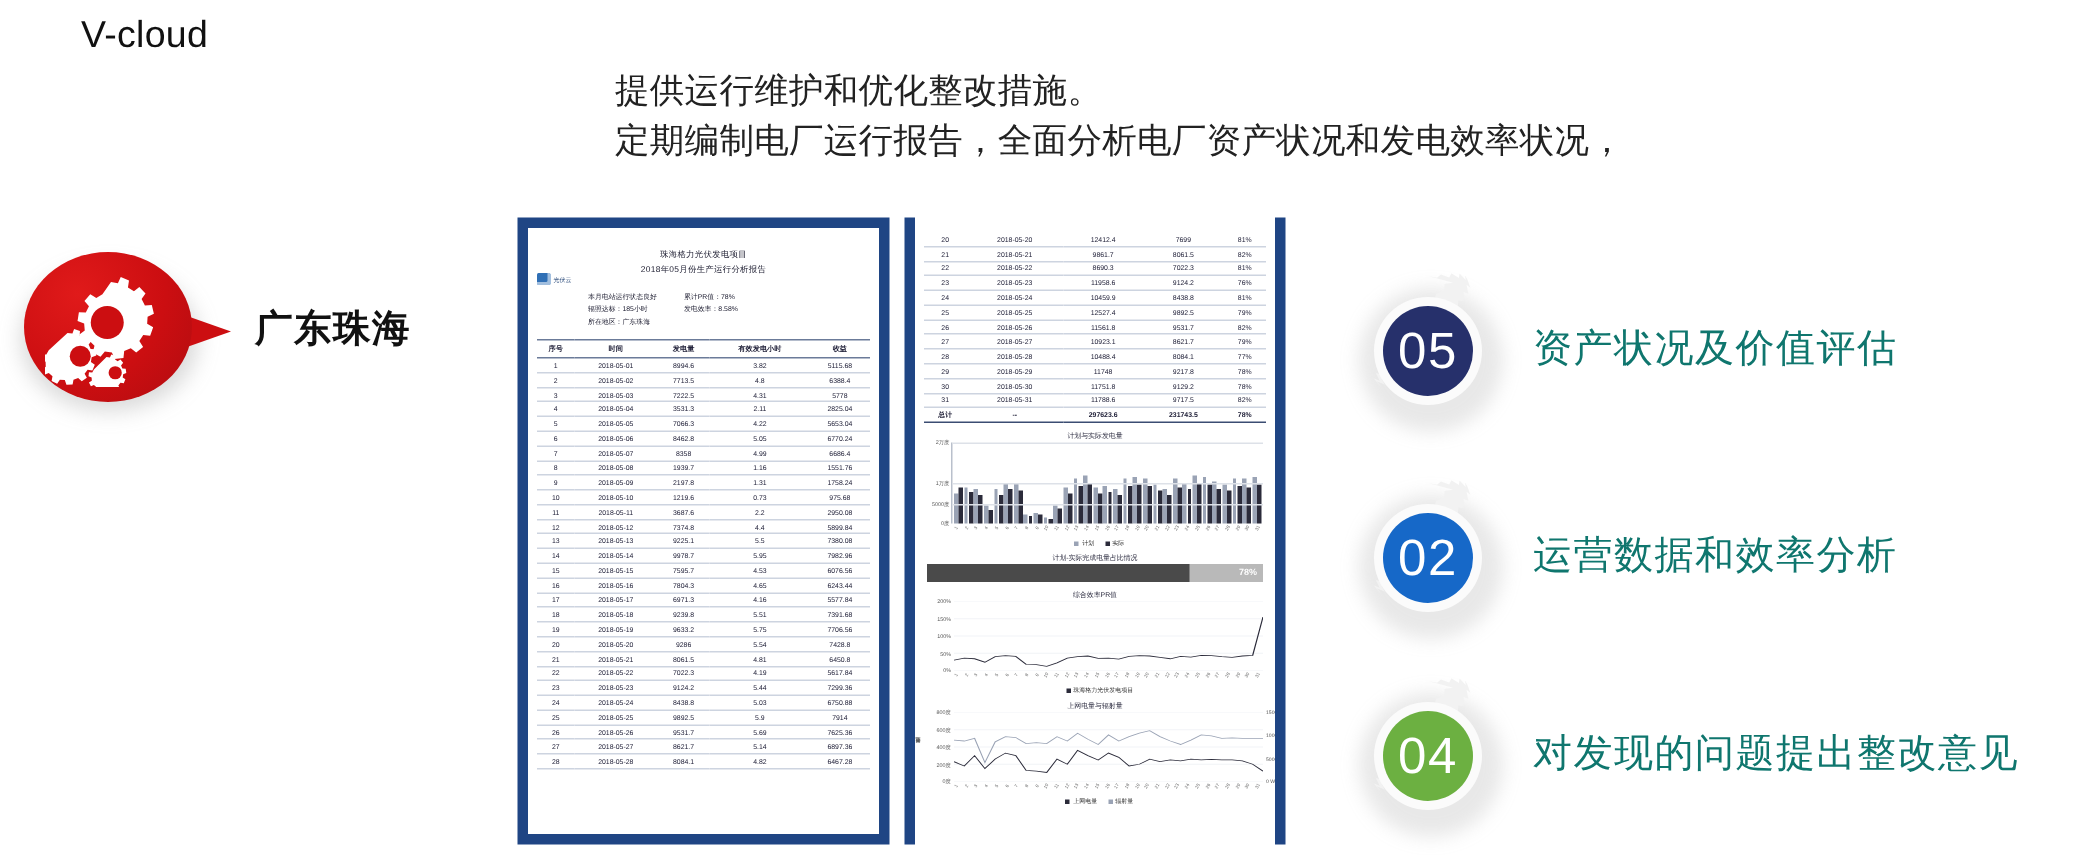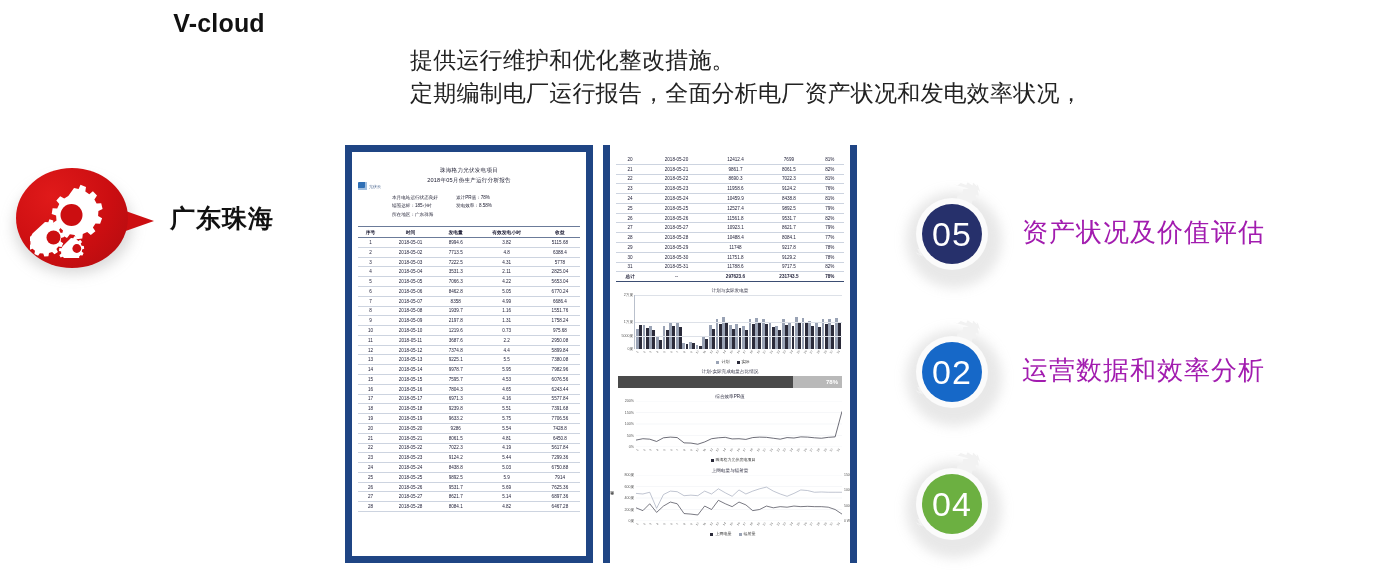--- a/index.html
+++ b/index.html
@@ -8,21 +8,21 @@
     width: 1393px; height: 578px;
     background: #ffffff;
     font-family: "Liberation Sans", "DejaVu Sans", sans-serif;
     overflow: hidden;
   }
   .slide { position: relative; width: 1393px; height: 578px; background: #fff; }
 
   
   .brand {
     position: absolute; left: 54px; top: 8px; width: 330px;
-    font-weight: bold; color: #111; line-height: 1.22; text-align: center;
+    font-weight: normal; color: #111; line-height: 1.22;
   }
   .brand-en { font-size: 25px; letter-spacing: .2px; }
   .brand-cn { font-size: 25px; letter-spacing: .5px; }
 
   .lead {
     position: absolute; left: 410px; top: 44px; width: 830px;
     font-size: 23px; color: #222; line-height: 1.45; letter-spacing: .2px;
   }
   .lead div { white-space: nowrap; }
 
@@ -149,21 +149,21 @@
     border-radius: 50%; background: rgba(150,150,150,.22); filter: blur(6px);
   }
   .gear-wrap svg { position: absolute; left: 0; top: 0; }
   .gnum {
     position: absolute; left: 0; top: 0; width: 104px; height: 104px;
     display: flex; align-items: center; justify-content: center;
     font-size: 34px; color: #fff; letter-spacing: 1px; font-weight: normal;
   }
   .ftext {
     position: absolute; left: 122px; top: 50%; transform: translateY(-50%);
-    font-size: 26px; color: #a21caf; white-space: nowrap; letter-spacing: 1px;
+    font-size: 26px; color: #0f766e; white-space: nowrap; letter-spacing: 1px;
   }
 </style>
 </head>
 <body>
 
 <div class="slide">
 
   <div class="brand">
     <div class="brand-en">V-cloud</div>
   </div>
@@ -874,15 +874,16 @@
   <div class="feature f3">
     <div class="gear-wrap">
       <div class="gshadow"></div>
       <svg width="104" height="104" viewBox="0 0 104 104">
         <path d="M52 2 l6 1.2 2.6 -2.2 5.6 2 1.4 -2.8 5 3.2 .4 -3 4.2 4.2 -.6 -3 3.2 5.1 -1.6 -2.6 2 5.7 -2.5 -2 1.2 6 -3.2 -1.2 .2 6.1 -3.6 -.3 -.8 6 -3.8 .6 -1.9 5.8 -3.6 1.5 -2.9 5.4 -3.2 2.4 -3.8 4.6 -2.6 3.2 -4.6 3.7 -1.8 3.8 -5.2 2.6 -.9 4.1 -5.6 1.4 .1 4.2 -5.9 .1 1.1 4 -5.8 -1.1 2 3.7 -5.4 -2.3 2.8 3.2 -4.6 -3.3 3.5 2.5 -3.7 -4.3 4.1 1.7 -2.6 -5.1 4.4 .7 -1.4 -5.6 4.4 -.2 -.1 -5.9 4.2 -1.2 1.2 -5.7 3.8 -2.2 2.4 -5.4 3.2 -3 3.4 -4.9 2.5 -3.7 4.3 -4.1 1.8 -4.2 5 -3.1 1 -4.5 5.5 -2 .2 -4.5 5.8 -.8 Z" fill="#f2f2f2"></path>
         <circle cx="52" cy="52" r="36" fill="#fbfbfb"></circle>
         <circle cx="52" cy="52" r="30" fill="#6cb041"></circle>
       </svg>
       <div class="gnum">04</div>
     </div>
+    <div class="ftext">对发现的问题提出整改意见</div>
   </div>
 
 </div>
 
 </body></html>

